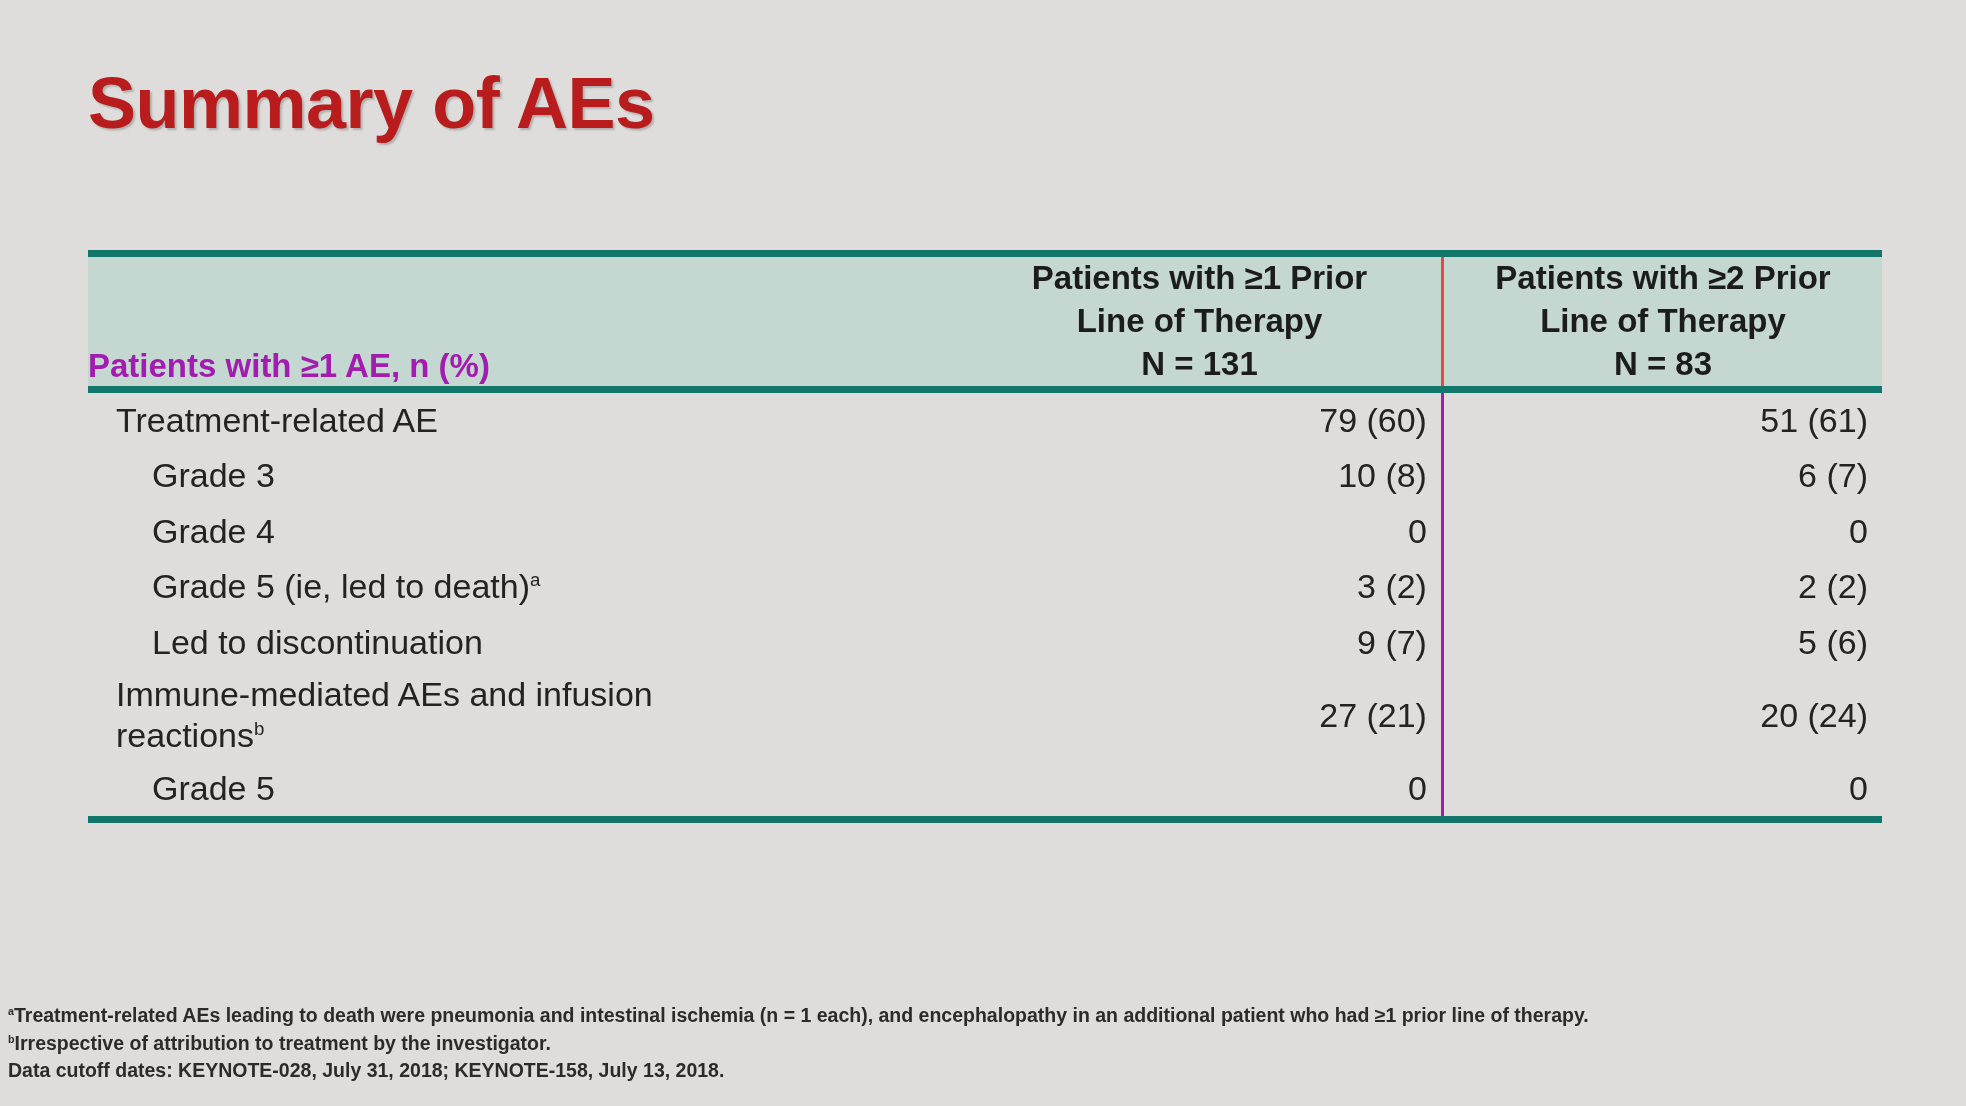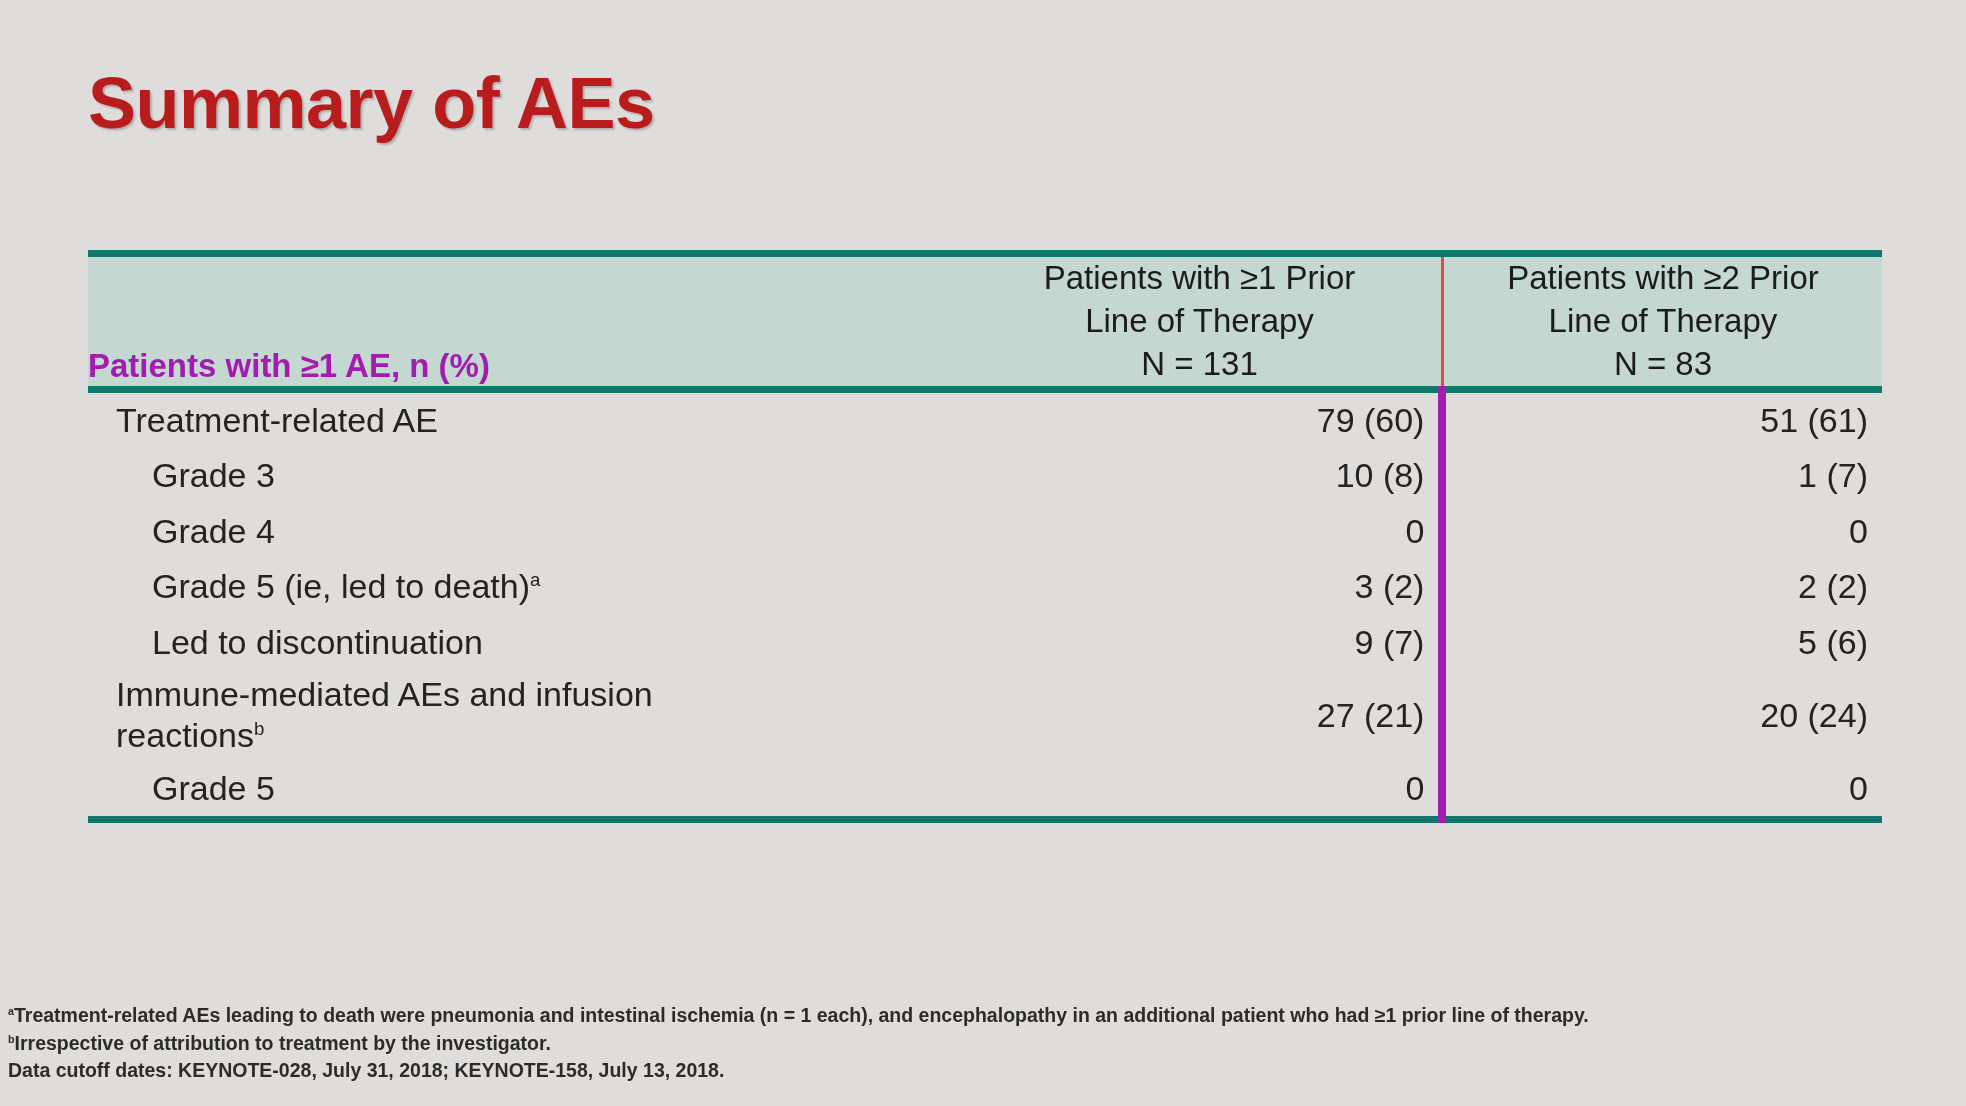--- a/index.html
+++ b/index.html
@@ -66,28 +66,28 @@
     font-size: 33px;
     font-weight: bold;
     color: #a21caf;
     padding: 12px 0 18px 18px;
     line-height: 1.2;
   }
 
   .hd-col {
     text-align: center;
     font-size: 33px;
-    font-weight: normal;
+    font-weight: bold;
     color: #1c1c1c;
     line-height: 1.30;
     padding: 22px 14px 18px 14px;
   }
 
   th.divider-left { border-left: 3px solid #ef4444; }
-  td.divider-left { border-left: 8px solid #a21caf; }
+  td.divider-left { border-left: 3px solid #a21caf; }
 
   tbody td {
     font-size: 34px;
     color: #232323;
     padding: 0;
     line-height: 1.22;
     vertical-align: middle;
   }
 
   tbody tr.last-row td {
@@ -164,21 +164,21 @@
       </thead>
       <tbody id="ae-body">
           <tr>
             <td class="lbl"><span>Treatment-related AE</span></td>
             <td class="val">79 (60)</td>
             <td class="val divider-left">51 (61)</td>
           </tr>
           <tr>
             <td class="lbl indent"><span>Grade 3</span></td>
             <td class="val">10 (8)</td>
-            <td class="val divider-left">1 (7)</td>
+            <td class="val divider-left">6 (7)</td>
           </tr>
           <tr>
             <td class="lbl indent"><span>Grade 4</span></td>
             <td class="val">0</td>
             <td class="val divider-left">0</td>
           </tr>
           <tr>
             <td class="lbl indent"><span>Grade 5 (ie, led to death)</span><sup>a</sup></td>
             <td class="val">3 (2)</td>
             <td class="val divider-left">2 (2)</td>

